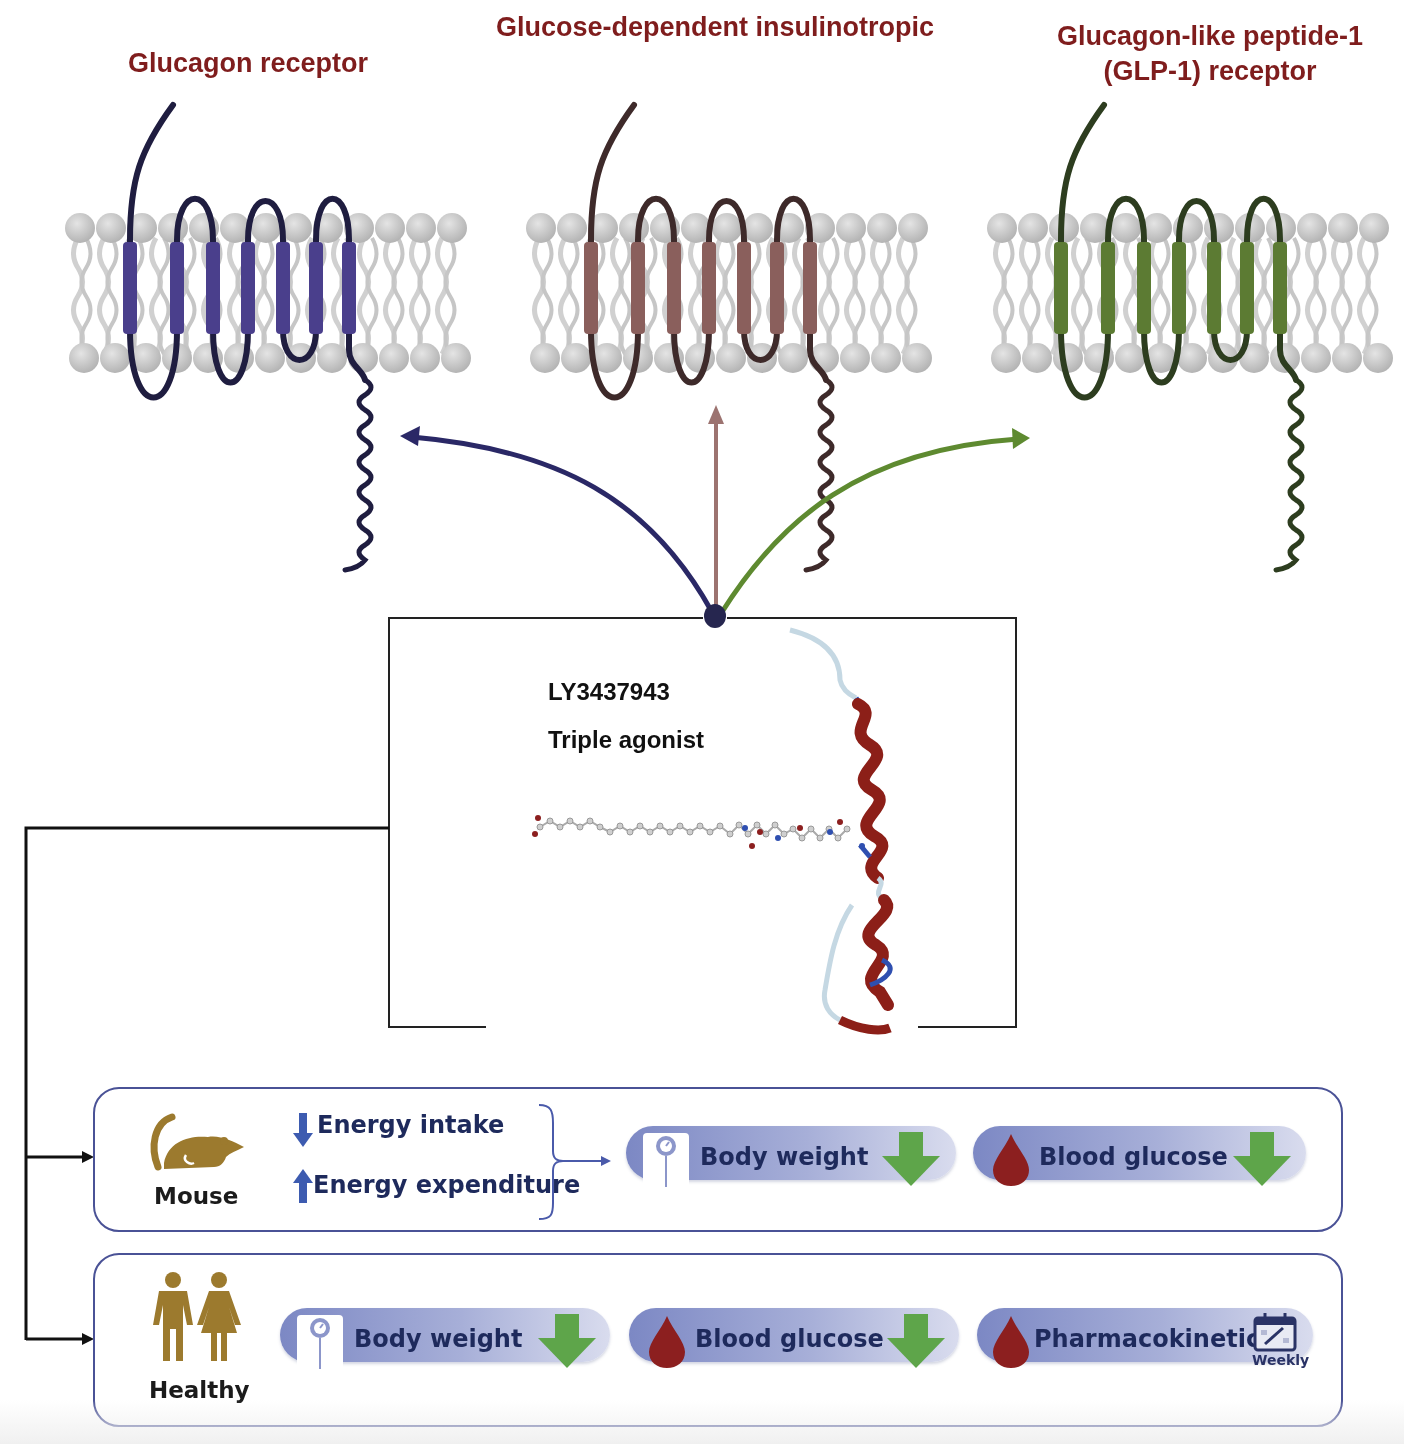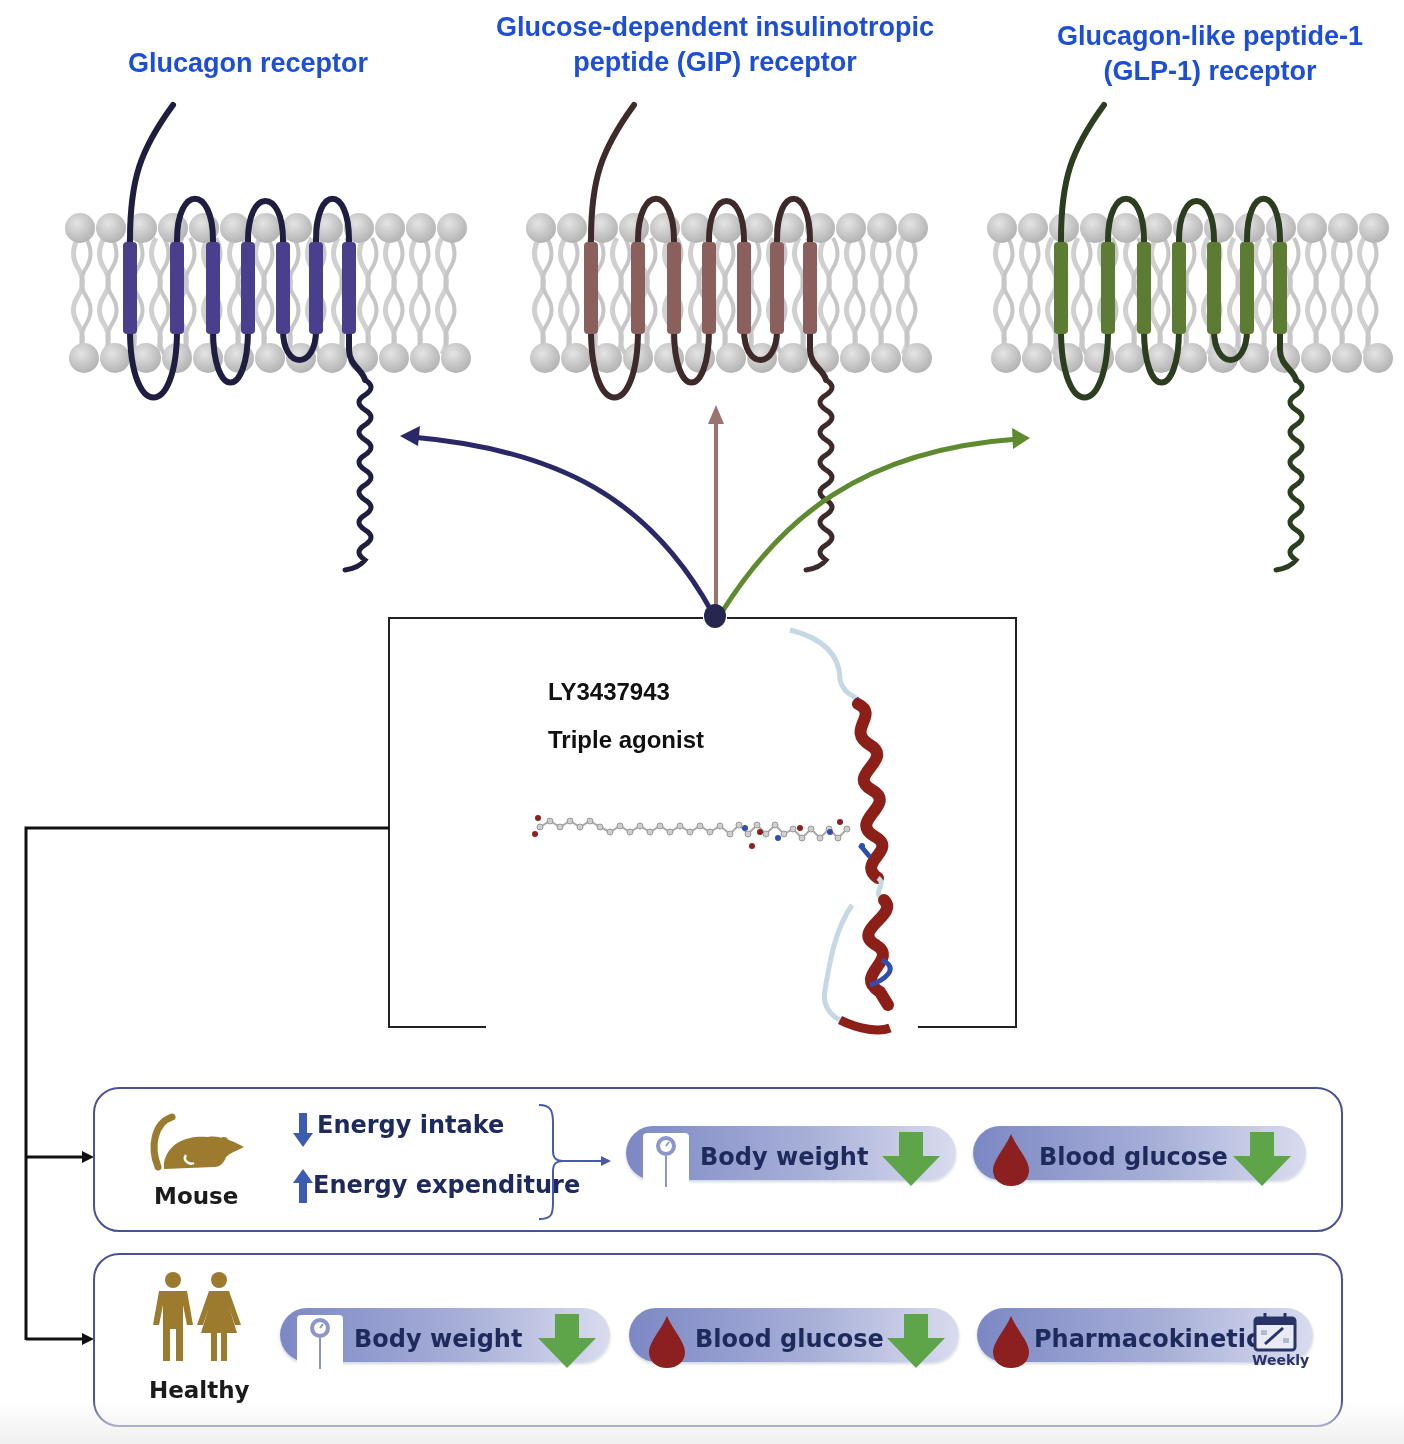--- a/index.html
+++ b/index.html
@@ -1,36 +1,35 @@
 <!DOCTYPE html>
 <html><head>
 <meta charset="utf-8">
 <style>
   html, body { margin: 0; padding: 0; background: #ffffff; }
   body { width: 1404px; height: 1444px; position: relative; overflow: hidden; font-family: "Liberation Sans", sans-serif; }
   .abs { position: absolute; }
-  .receptor-title { position: absolute; font-family: "Liberation Sans", sans-serif; font-weight: bold; font-size: 27px; color: #1d4ed8; text-align: center; line-height: 35px; }
+  .receptor-title { position: absolute; font-family: "Liberation Sans", sans-serif; font-weight: bold; font-size: 27px; color: #7f1d1d; text-align: center; line-height: 35px; }
   .compound-name { position: absolute; left: 548px; top: 668px; font-family: "Liberation Sans", sans-serif; font-weight: bold; font-size: 24px; color: #111; line-height: 48px; }
   .panel { position: absolute; left: 93px; width: 1250px; border: 2px solid #4a5296; border-radius: 26px; background: #ffffff; box-sizing: border-box; }
   .panel-label { position: absolute; font-family: "DejaVu Sans", sans-serif; font-weight: bold; font-size: 23px; color: #1b1b1b; }
   .energy-line { position: absolute; font-family: "DejaVu Sans", sans-serif; font-weight: bold; font-size: 24px; color: #1e2a5c; white-space: nowrap; }
   .pill { position: absolute; height: 54px; border-radius: 33px; background: linear-gradient(90deg, #7c88c4 0%, #a7afd8 55%, #d9dcee 100%); box-shadow: 0 2px 3px rgba(80,90,140,0.25); }
   .pill-text { position: absolute; top: 17px; font-family: "DejaVu Sans", sans-serif; font-weight: bold; font-size: 24px; color: #1e2a5c; white-space: nowrap; }
   .bottom-fade { position: absolute; left: 0; top: 1400px; width: 1404px; height: 44px; background: linear-gradient(180deg, rgba(255,255,255,0) 0%, #f0f0f0 100%); pointer-events: none; }
   svg { overflow: visible; }
 </style>
 </head>
 <body>
 
 <div class="receptor-title" style="left:88px; top:46px; width:320px;">
   <div>Glucagon receptor</div>
 </div>
 <div class="receptor-title" style="left:460px; top:10px; width:510px;">
   <div>Glucose-dependent insulinotropic</div>
-  <div>peptide (GIP) receptor</div>
 </div>
 <div class="receptor-title" style="left:1030px; top:19px; width:360px;">
   <div>Glucagon-like peptide-1</div>
   <div>(GLP-1) receptor</div>
 </div>
 
 <svg class="abs" style="left:0; top:0;" width="1404" height="620">
   <defs>
     <radialGradient id="headGrad" cx="40%" cy="35%" r="65%">
       <stop offset="0%" stop-color="#e4e4e4"></stop>

